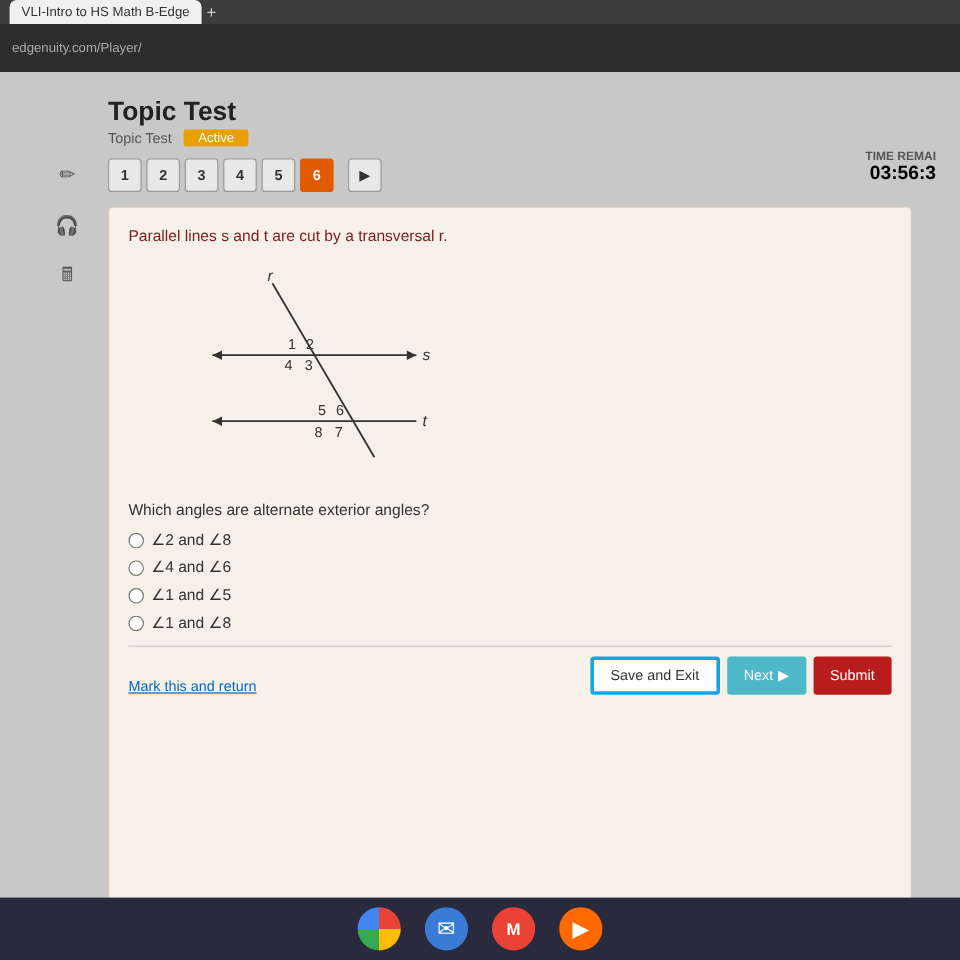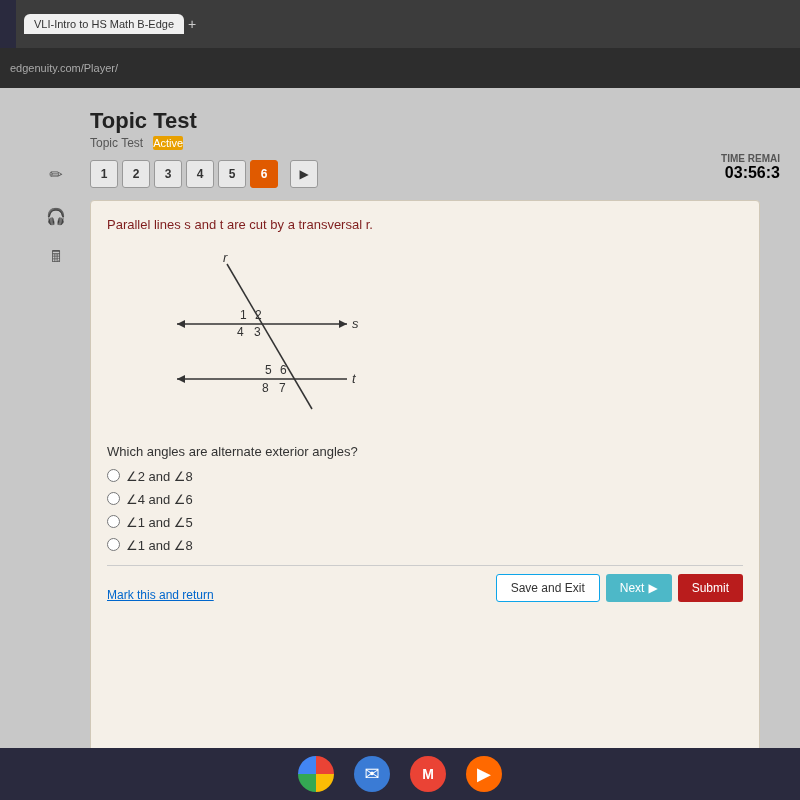--- a/index.html
+++ b/index.html
@@ -15,26 +15,25 @@
     
     .screen {
       position: absolute;
       top: 0; left: 0; right: 0; bottom: 0;
       background: #2a2a3e;
     }
 
     
     .browser-chrome {
       background: #3c3c3c;
-      height: 48px;
+      height: 20px;
       display: flex;
       align-items: center;
       padding: 0 8px;
       gap: 4px;
-      margin-left: 16px;
     }
     .tab {
       background: #f0f0f0;
       border-radius: 6px 6px 0 0;
       padding: 4px 10px;
       font-size: 11px;
       color: #333;
       white-space: nowrap;
       overflow: hidden;
       max-width: 180px;
@@ -103,21 +102,21 @@
     .breadcrumb {
       display: flex;
       gap: 10px;
       font-size: 12px;
       color: #555;
       margin-bottom: 10px;
     }
     .breadcrumb-active {
       background: #e8a000;
       color: white;
-      padding: 1px 0;
+      padding: 1px 12px;
       border-radius: 2px;
       font-size: 11px;
     }
 
     
     .question-nav {
       display: flex;
       align-items: center;
       gap: 4px;
       margin-bottom: 12px;
@@ -199,21 +198,21 @@
     .answer-section {
       margin-top: 8px;
     }
     .answer-label {
       font-size: 13px;
       color: #333;
       margin-bottom: 10px;
     }
     .choice {
       display: flex;
-      align-items: flex-start;
+      align-items: flex-end;
       gap: 6px;
       margin-bottom: 8px;
       font-size: 13px;
       color: #333;
     }
     .choice input[type="radio"] {
       cursor: pointer;
     }
 
     
@@ -230,21 +229,21 @@
       color: #0066cc;
       text-decoration: underline;
       cursor: pointer;
     }
     .footer-btns {
       display: flex;
       gap: 6px;
     }
     .btn-save {
       background: white;
-      border: 1px solid #0ea5e9;
+      border: 3px solid #0ea5e9;
       padding: 6px 14px;
       font-size: 12px;
       border-radius: 3px;
       cursor: pointer;
       color: #333;
     }
     .btn-next {
       background: #4db8c8;
       border: none;
       padding: 6px 14px;

